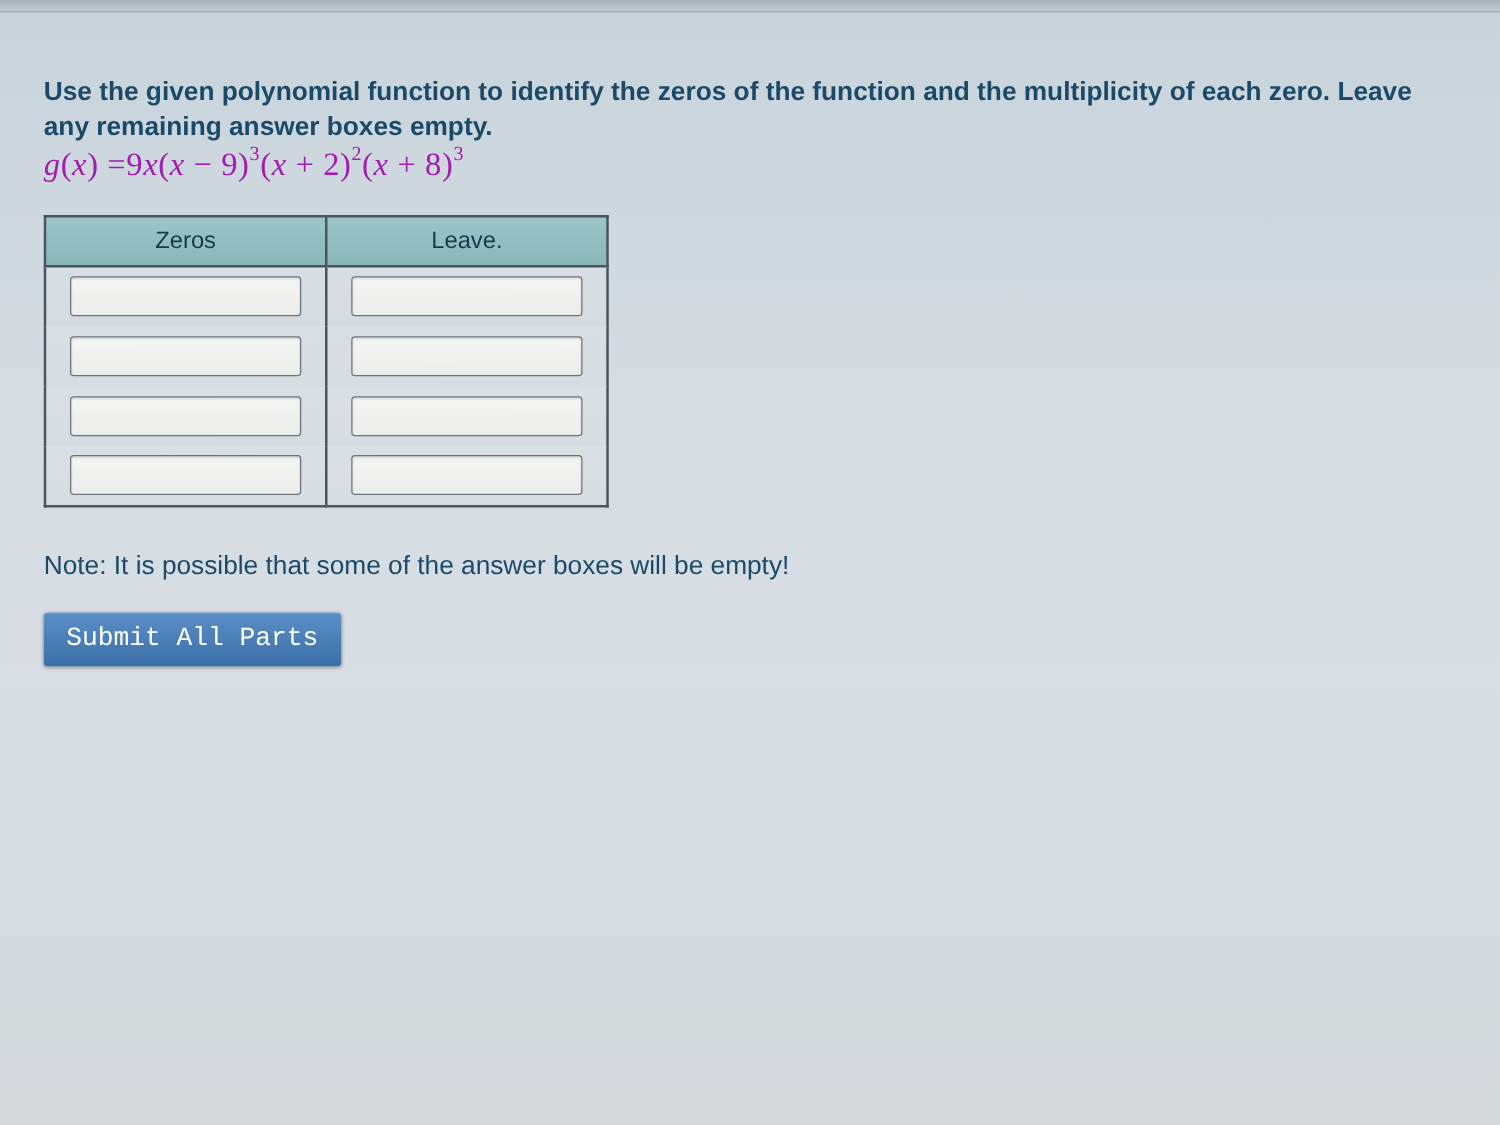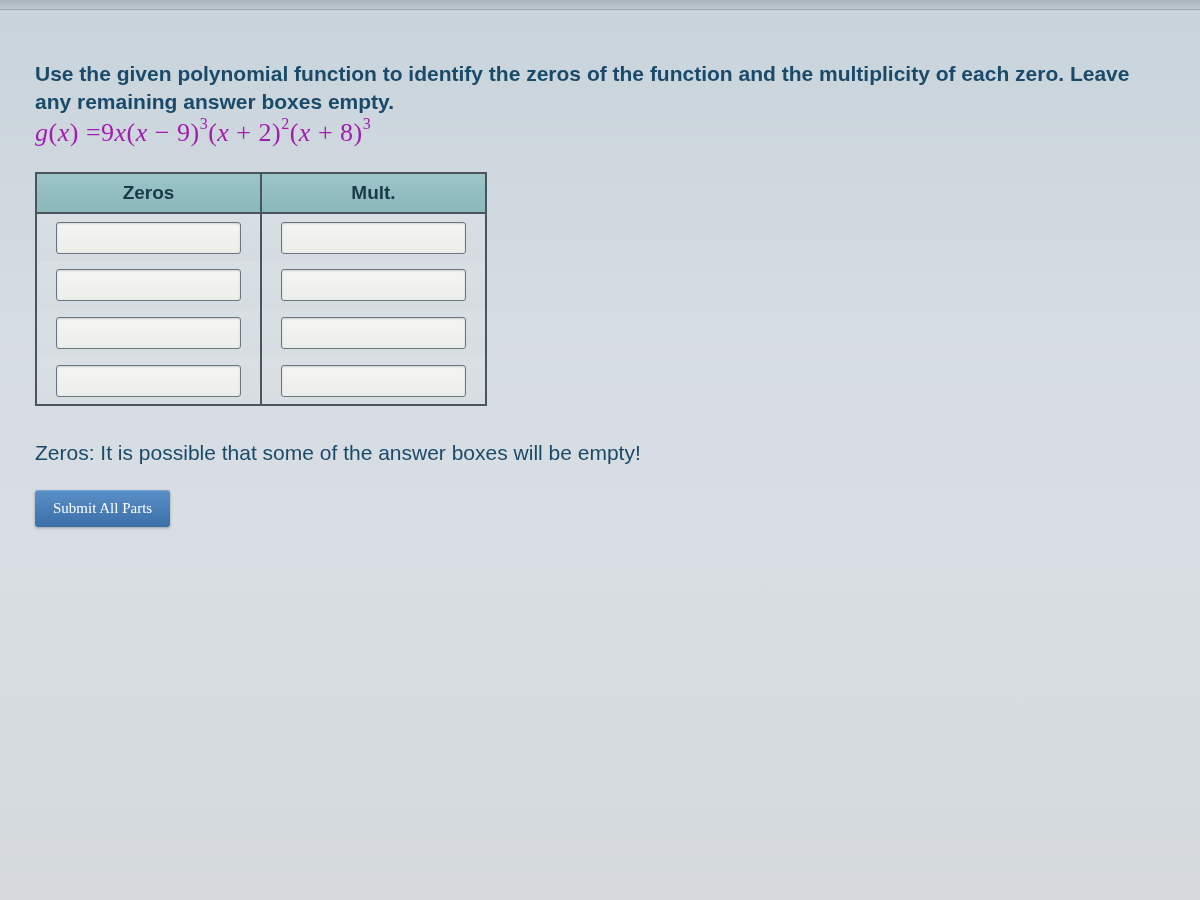--- a/index.html
+++ b/index.html
@@ -51,21 +51,21 @@
     .table-container {
       margin-bottom: 35px;
     }
     table.answer-table {
       border-collapse: collapse;
       background: transparent;
     }
     table.answer-table th {
       background: linear-gradient(180deg, #9cc5c8 0%, #8ab8bb 100%);
       color: #1a3a4a;
-      font-weight: bold;
+      font-weight: normal;
       font-size: 19px;
       padding: 8px 8px;
       border: 2px solid #4a5560;
       text-align: center;
       width: 225px;
       height: 38px;
     }
     table.answer-table td {
       border-left: 2px solid #4a5560;
       border-right: 2px solid #4a5560;
@@ -93,22 +93,22 @@
       color: #1a4a6a;
       margin-bottom: 25px;
       font-weight: normal;
     }
     .submit-btn {
       background: linear-gradient(180deg, #5a8fc7 0%, #4a7fb8 50%, #3a6fa8 100%);
       color: #ffffff;
       border: none;
       border-radius: 3px;
       padding: 10px 18px;
-      font-size: 15px;
-      font-family: Liberation Serif, serif;
+      font-size: 21px;
+      font-family: Liberation Mono, monospace;
       cursor: pointer;
       box-shadow: 0 1px 3px rgba(0,0,0,0.3), inset 0 1px 0 rgba(255,255,255,0.2);
     }
   </style>
 </head>
 <body>
 
 <div class="top-bar"></div>
 
 
@@ -117,21 +117,21 @@
 
 <div class="equation">
   <span class="fx">g</span>(<span class="fx">x</span>) =9<span class="fx">x</span>(<span class="fx">x</span> − 9)<sup>3</sup>(<span class="fx">x</span> + 2)<sup>2</sup>(<span class="fx">x</span> + 8)<sup>3</sup>
 </div>
 
 <div class="table-container">
   <table class="answer-table">
     <thead>
       <tr>
         <th>Zeros</th>
-        <th>Mult.</th>
+        <th>Leave.</th>
       </tr>
     </thead>
     <tbody>
       <tr>
         <td><input type="text" class="answer-input" value="" style=""></td>
         <td><input type="text" class="answer-input" value="" style=""></td>
       </tr>
       <tr>
         <td><input type="text" class="answer-input" value="" style=""></td>
         <td><input type="text" class="answer-input" value="" style=""></td>
@@ -141,18 +141,18 @@
         <td><input type="text" class="answer-input" value="" style=""></td>
       </tr>
       <tr>
         <td><input type="text" class="answer-input" value="" style=""></td>
         <td><input type="text" class="answer-input" value="" style=""></td>
       </tr>
     </tbody>
   </table>
 </div>
 
-<div class="note">Zeros: It is possible that some of the answer boxes will be empty!</div>
+<div class="note">Note: It is possible that some of the answer boxes will be empty!</div>
 
 <button class="submit-btn">Submit All Parts</button>
 
 
 
 
 </body></html>

